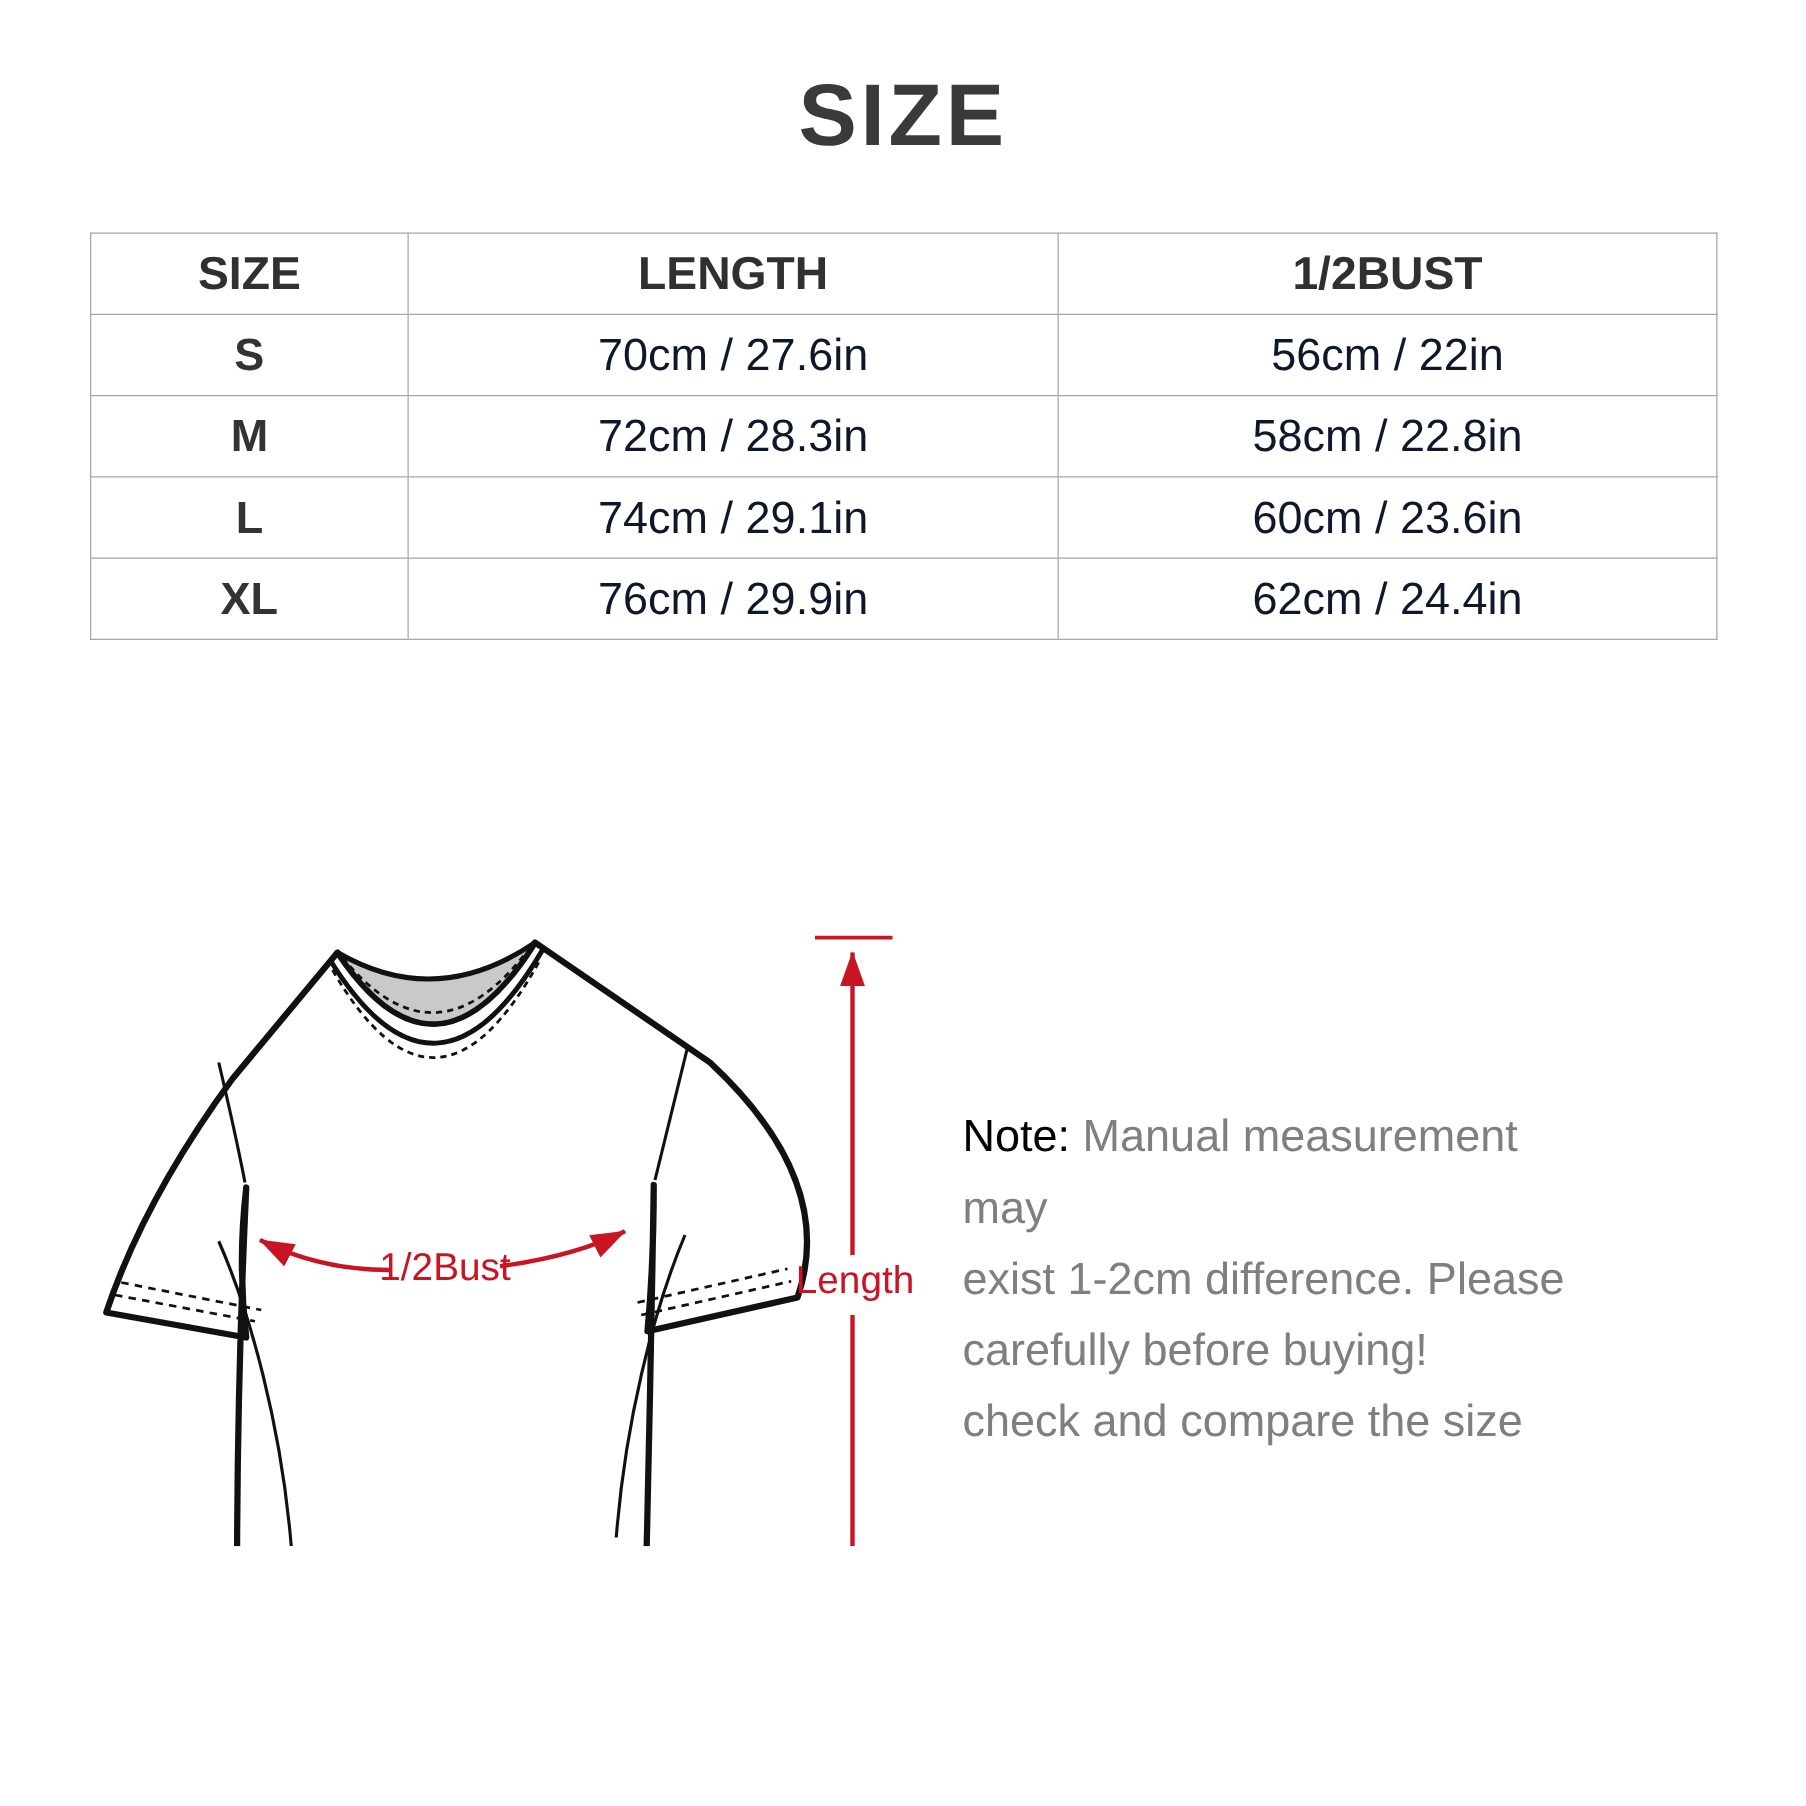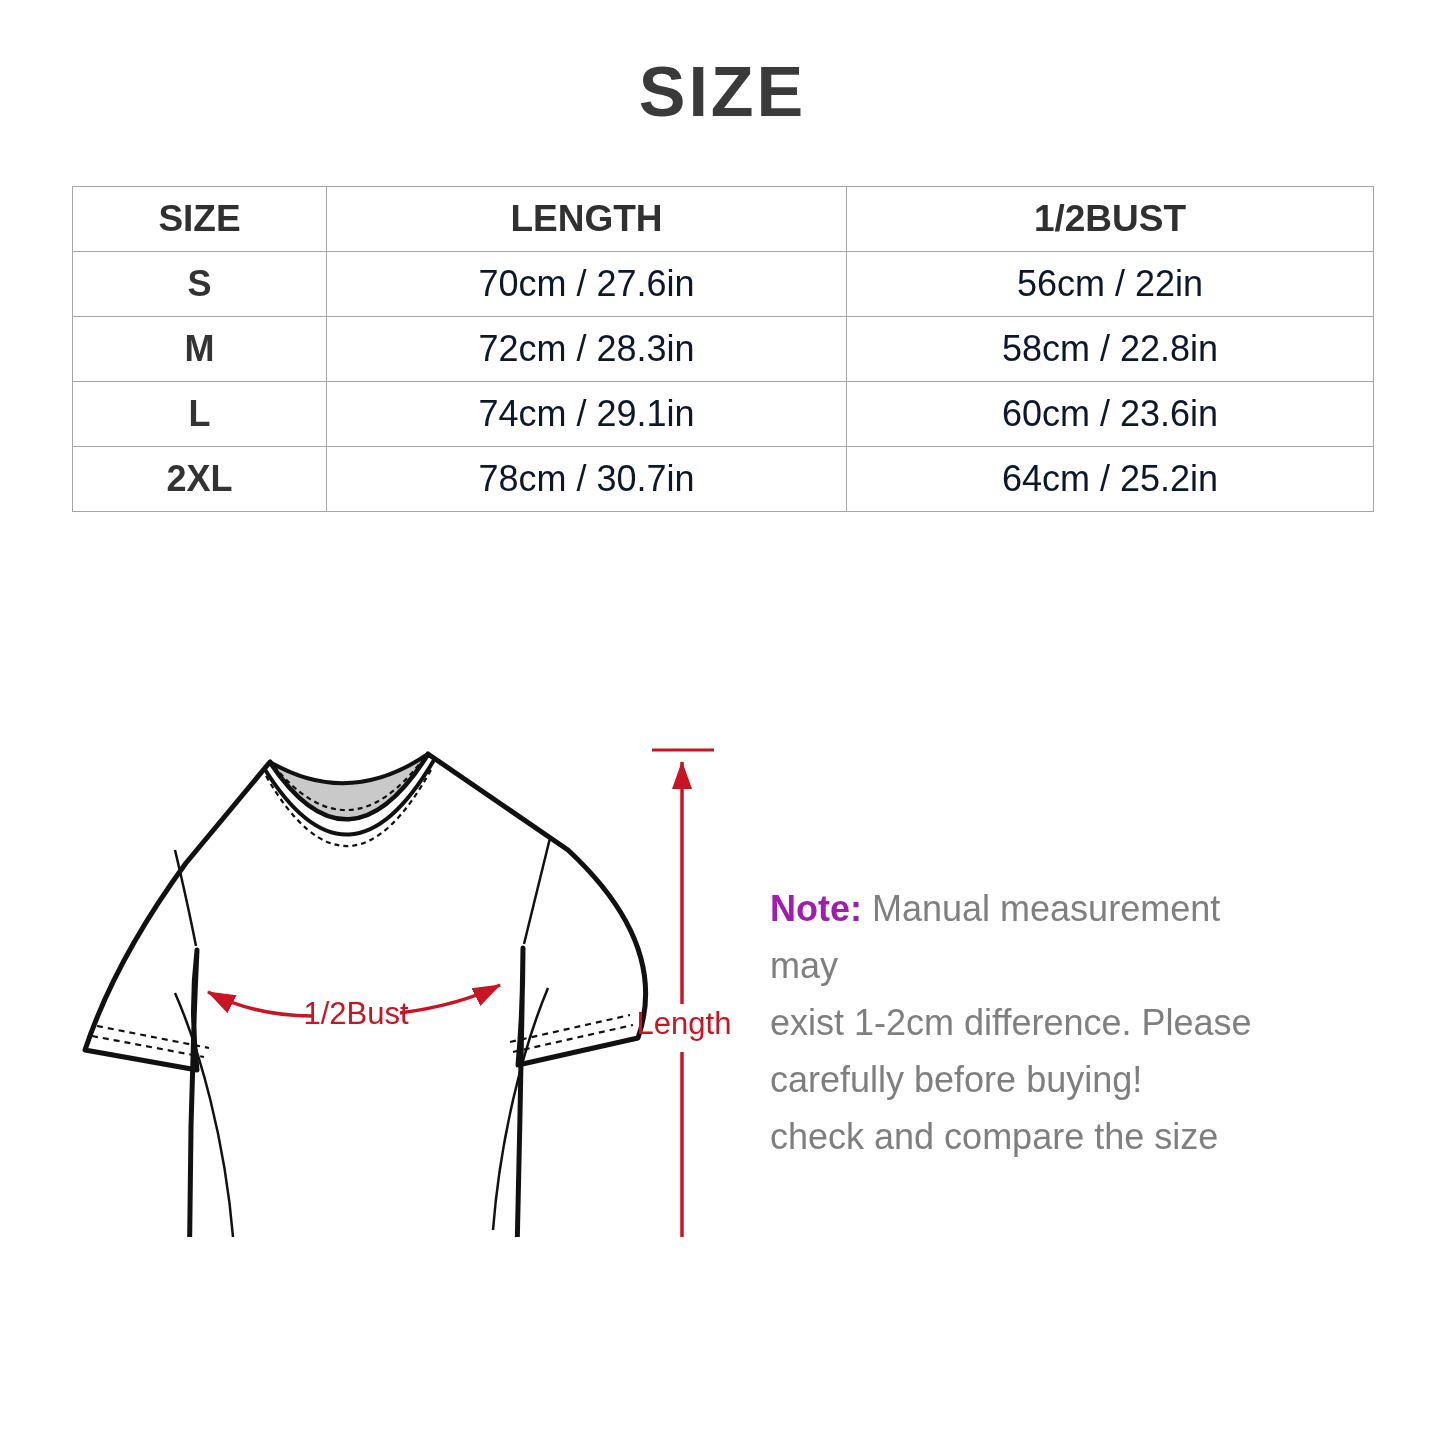--- a/index.html
+++ b/index.html
@@ -19,21 +19,21 @@
     border:1px solid #a6a6a6;text-align:center;vertical-align:middle;
     height:64px;padding:0;
   }
   th.hdr{font-size:37px;font-weight:bold;color:#303030;}
   td.size-cell{font-size:36px;font-weight:bold;color:#333333;}
   td.val-cell{font-size:36px;font-weight:normal;color:#0f172a;}
   .note{
     position:absolute;left:770px;top:880px;width:520px;
     font-size:36px;line-height:57px;color:#7f7f7f;
   }
-  .note-prefix{font-weight:bold;color:#a21caf;}
+  .note-prefix{font-weight:normal;color:#000000;}
   .diagram{position:absolute;left:60px;top:720px;width:680px;height:660px;}
 </style>
 </head>
 <body>
 
 <div id="stage">
 
   <div class="page-title">SIZE</div>
 
   <table class="size-table">
@@ -57,23 +57,23 @@
       <td class="size-cell">M</td>
       <td class="val-cell">72cm / 28.3in</td>
       <td class="val-cell">58cm / 22.8in</td>
     </tr>
     <tr>
       <td class="size-cell">L</td>
       <td class="val-cell">74cm / 29.1in</td>
       <td class="val-cell">60cm / 23.6in</td>
     </tr>
     <tr>
-      <td class="size-cell">2XL</td>
-      <td class="val-cell">78cm / 30.7in</td>
-      <td class="val-cell">64cm / 25.2in</td>
+      <td class="size-cell">XL</td>
+      <td class="val-cell">76cm / 29.9in</td>
+      <td class="val-cell">62cm / 24.4in</td>
     </tr>
   </tbody>
     </table>
 
   <svg class="diagram" viewBox="0 0 680 660" xmlns="http://www.w3.org/2000/svg">
     <defs>
       <marker id="arrowhead" viewBox="0 -11 28 22" markerUnits="userSpaceOnUse" markerWidth="28" markerHeight="22" refX="27" refY="0" orient="auto">
         <path d="M28,0 L0,-10 L0,10 Z" fill="#c81423"></path>
       </marker>
     </defs>

